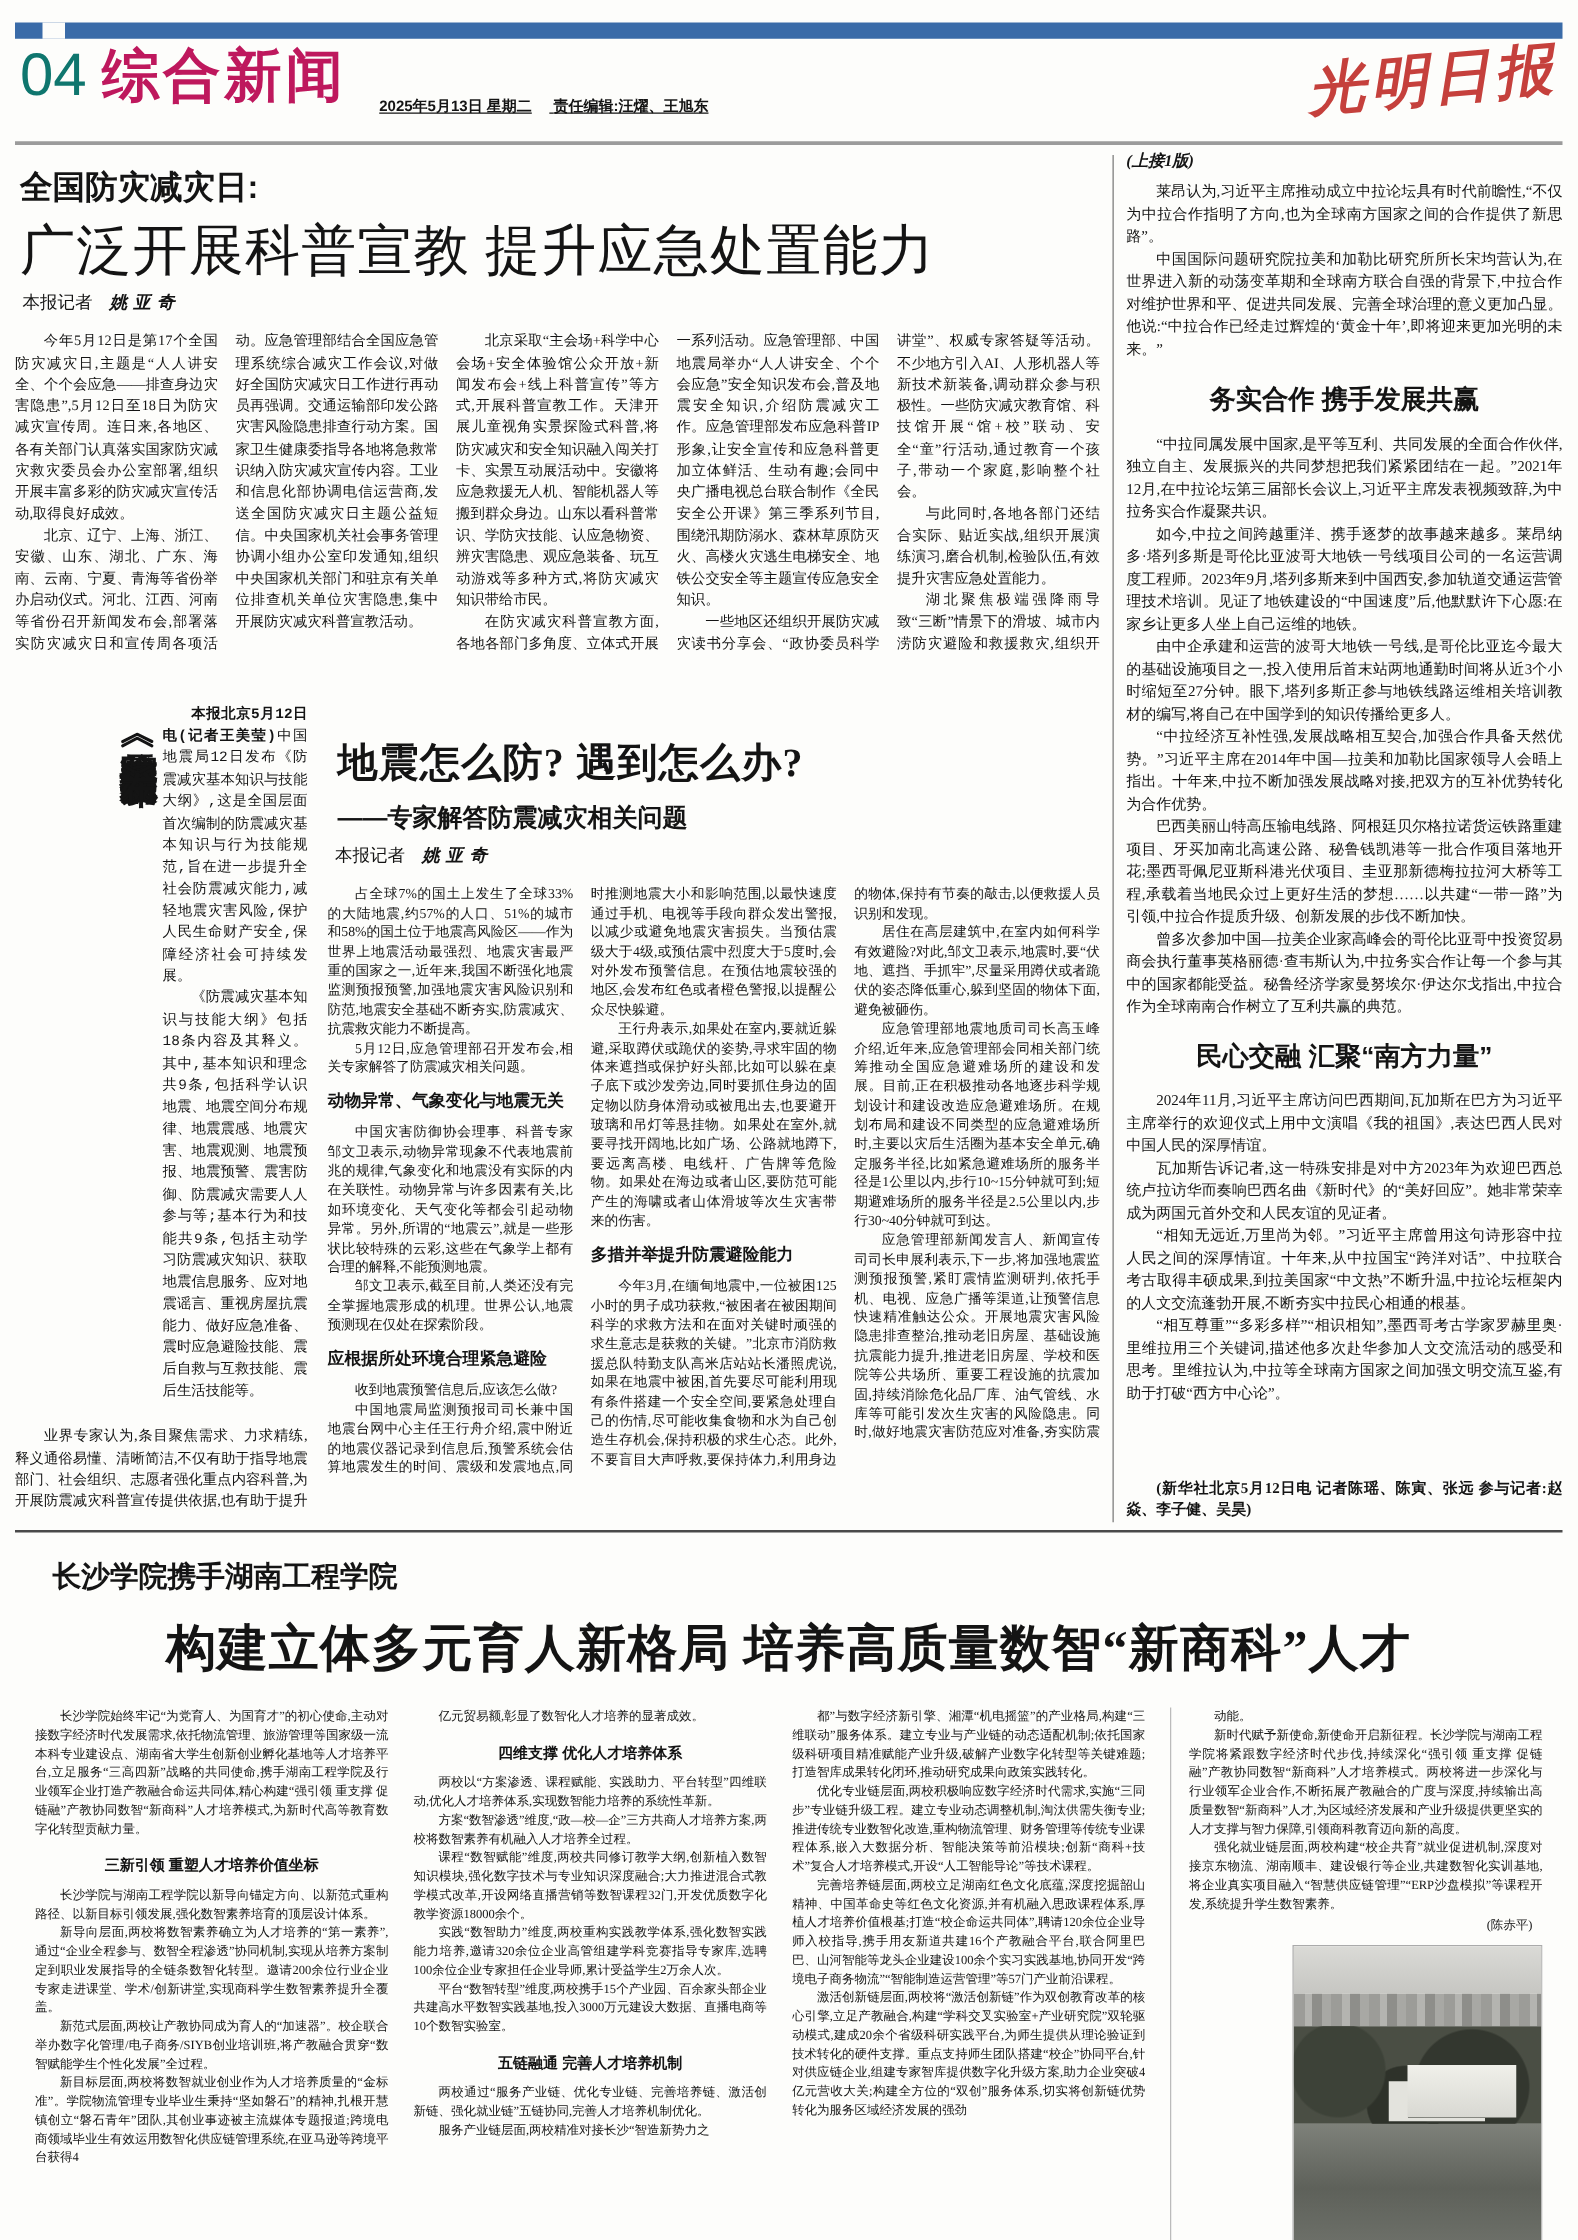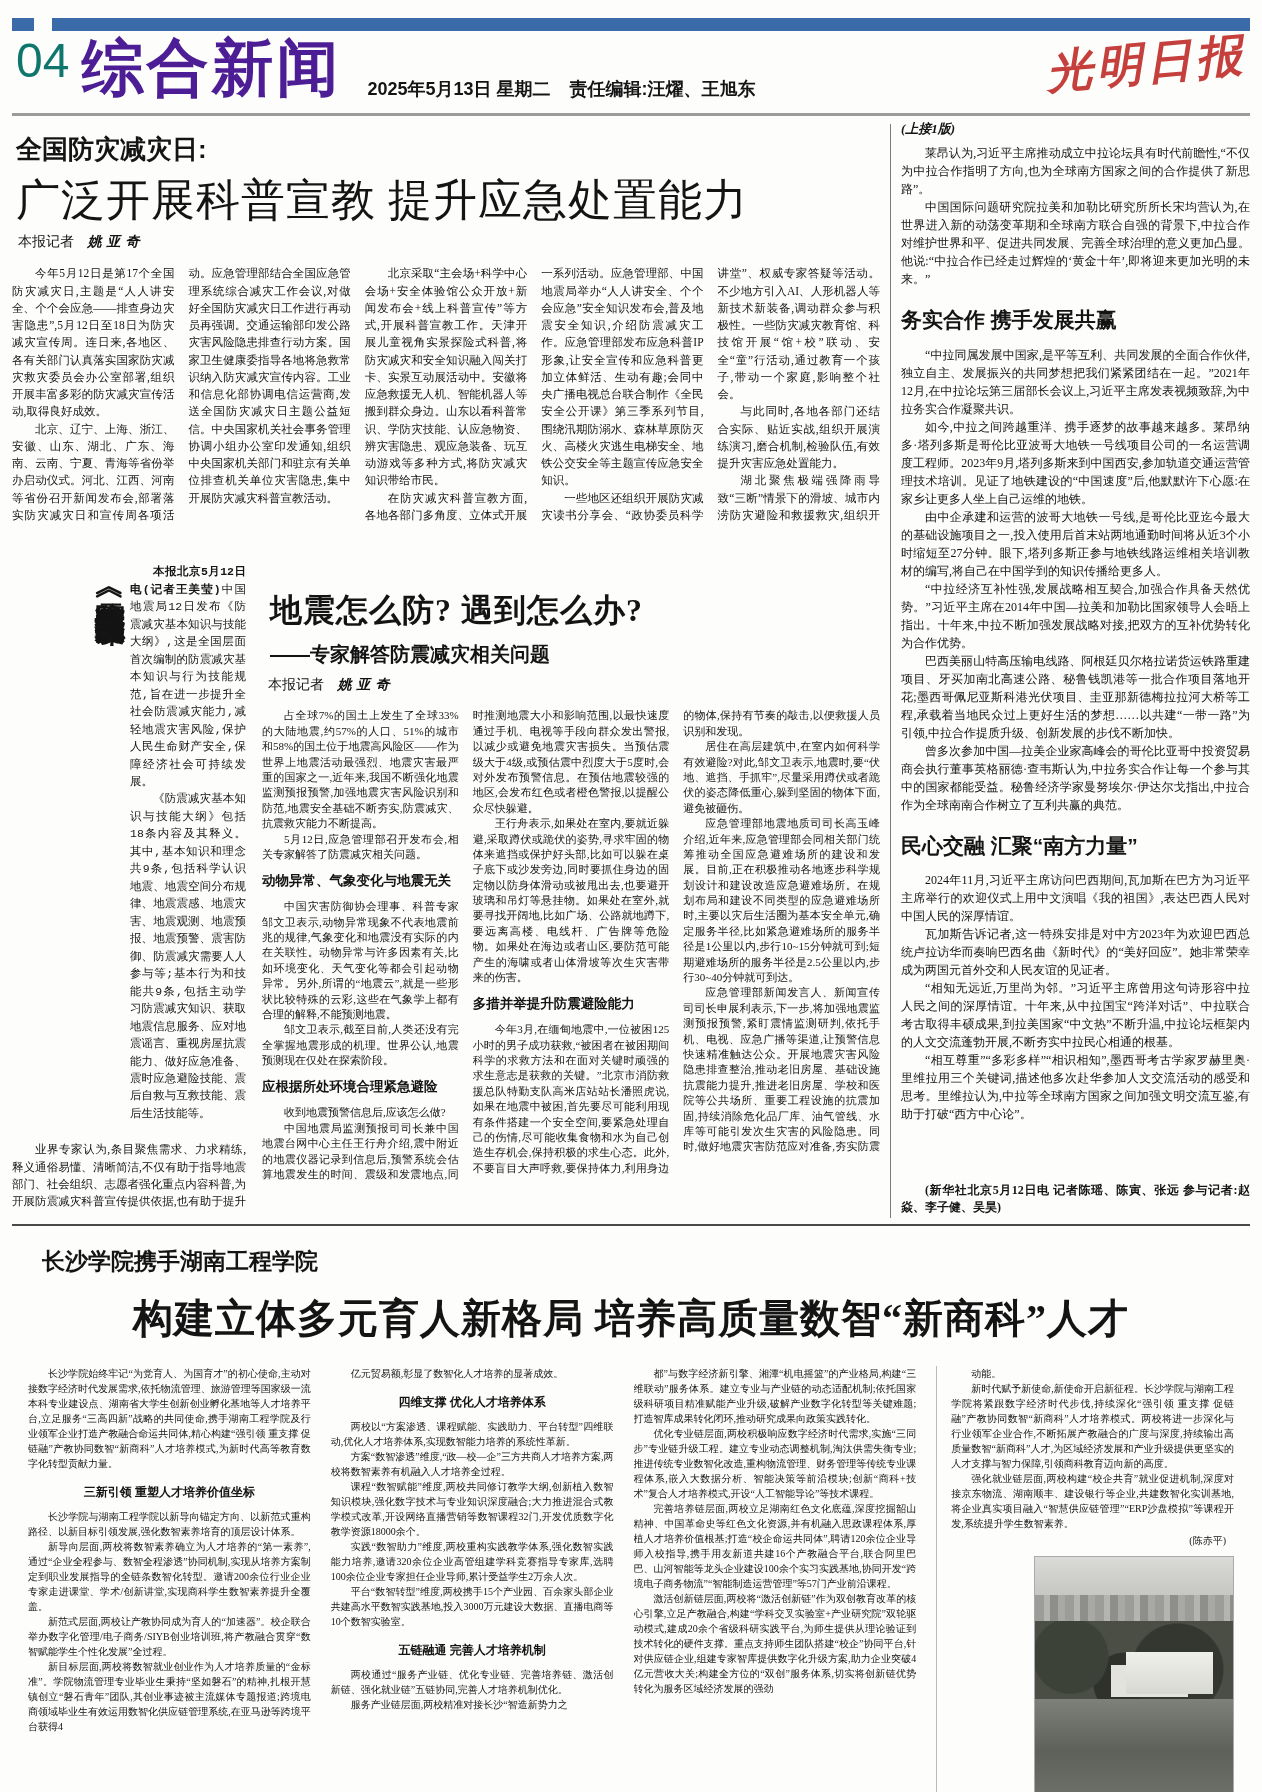--- a/index.html
+++ b/index.html
@@ -2,23 +2,23 @@
 <html><head>
 <meta charset="utf-8">
 <style>
   html,body{margin:0;padding:0;}
   body{width:1262px;height:1792px;background:#fdfdfb;color:#141414;
        font-family:"Liberation Serif","DejaVu Serif",serif;overflow:hidden;position:relative;}
   .topbar{margin:18px 12px 0;height:13px;background:#3a6ba8;position:relative;}
   .topbar::after{content:"";position:absolute;left:22px;top:0;width:18px;height:13px;background:#fdfdfb;}
   header{display:flex;align-items:flex-start;padding:6px 16px 2px;height:72px;}
   .pagenum{font-size:48px;color:#0f766e;line-height:1;margin-right:12px;font-family:"Liberation Sans",sans-serif;font-weight:300;}
-  .section-name{font-size:62px;font-weight:900;color:#4c1d95;line-height:1;letter-spacing:3px;margin:0;
+  .section-name{font-size:46px;font-weight:900;color:#be185d;line-height:1;letter-spacing:3px;margin:0;
        font-family:"Liberation Sans","DejaVu Sans",sans-serif;}
-  .dateline{font-size:18px;font-weight:bold;margin:40px 0 12px 26px;font-family:"Liberation Sans",sans-serif;white-space:nowrap;}
+  .dateline{font-size:12px;font-weight:bold;margin:40px 0 12px 26px;font-family:"Liberation Sans",sans-serif;white-space:nowrap;text-decoration:underline;}
   .dateline span{margin-right:14px;}
   .masthead{margin-left:auto;font-size:46px;color:#c5403c;font-weight:bold;font-style:italic;
        transform:rotate(-5deg);letter-spacing:4px;line-height:1.1;margin-top:2px;}
   .rule{height:3px;background:#9b9b9b;margin:2px 12px 0;}
   .content{display:flex;padding:0 12px;height:1102px;overflow:hidden;}
   .main-left{width:868px;}
   .vdivider{width:1px;background:#7a7a7a;margin:8px 10px 0 10px;}
   .right-col{flex:1;display:flex;flex-direction:column;padding-top:4px;overflow:hidden;}
 
   .para{margin:0;text-indent:2em;}
@@ -38,21 +38,21 @@
   .art2-bottom{font-size:11.5px;line-height:1.5;text-align:justify;margin:4px 0 0;}
   .art3{flex:1;padding-left:16px;}
   .headline3{font-size:32px;font-weight:900;margin:32px 0 4px 8px;letter-spacing:1px;}
   .subtitle3{font-size:20px;font-weight:bold;margin:8px 0 8px 8px;font-family:"Liberation Sans",sans-serif;}
   .art3-body{column-count:3;column-gap:14px;height:476px;font-size:11px;line-height:1.4;
        text-align:justify;overflow:hidden;margin-top:10px;}
   .subhead{font-size:13.5px;font-weight:bold;margin:10px 0 8px;font-family:"Liberation Sans",sans-serif;text-indent:0;}
 
   .cont-note{font-size:13px;font-weight:bold;font-style:italic;margin:0 0 6px;}
   .flow{flex:1;overflow:hidden;font-size:12px;line-height:1.5;text-align:justify;}
-  .sec-head{font-size:21px;font-weight:900;margin:16px 0 10px;
+  .sec-head{font-size:21px;font-weight:900;text-align:center;margin:16px 0 10px;
        font-family:"Liberation Sans",sans-serif;}
   .credit{font-size:12px;font-weight:bold;text-align:justify;text-indent:2em;margin:8px 0 2px;}
 
   .ad-divider{height:2px;background:#4a4a4a;margin:6px 12px 0;}
   .ad{padding:10px 28px 0;}
   .ad-kicker{font-size:23px;font-weight:bold;margin:10px 0 2px 14px;font-family:"Liberation Sans",sans-serif;}
   .ad-headline{font-size:40px;font-weight:900;text-align:center;margin:14px 0 20px;letter-spacing:1px;}
   .ad-cols{display:flex;gap:20px;}
   .ad-col{flex:1;font-size:10px;line-height:1.5;text-align:justify;height:438px;overflow:hidden;}
   .ad-col .subhead{font-size:12px;text-align:center;margin:12px 0 8px;}

